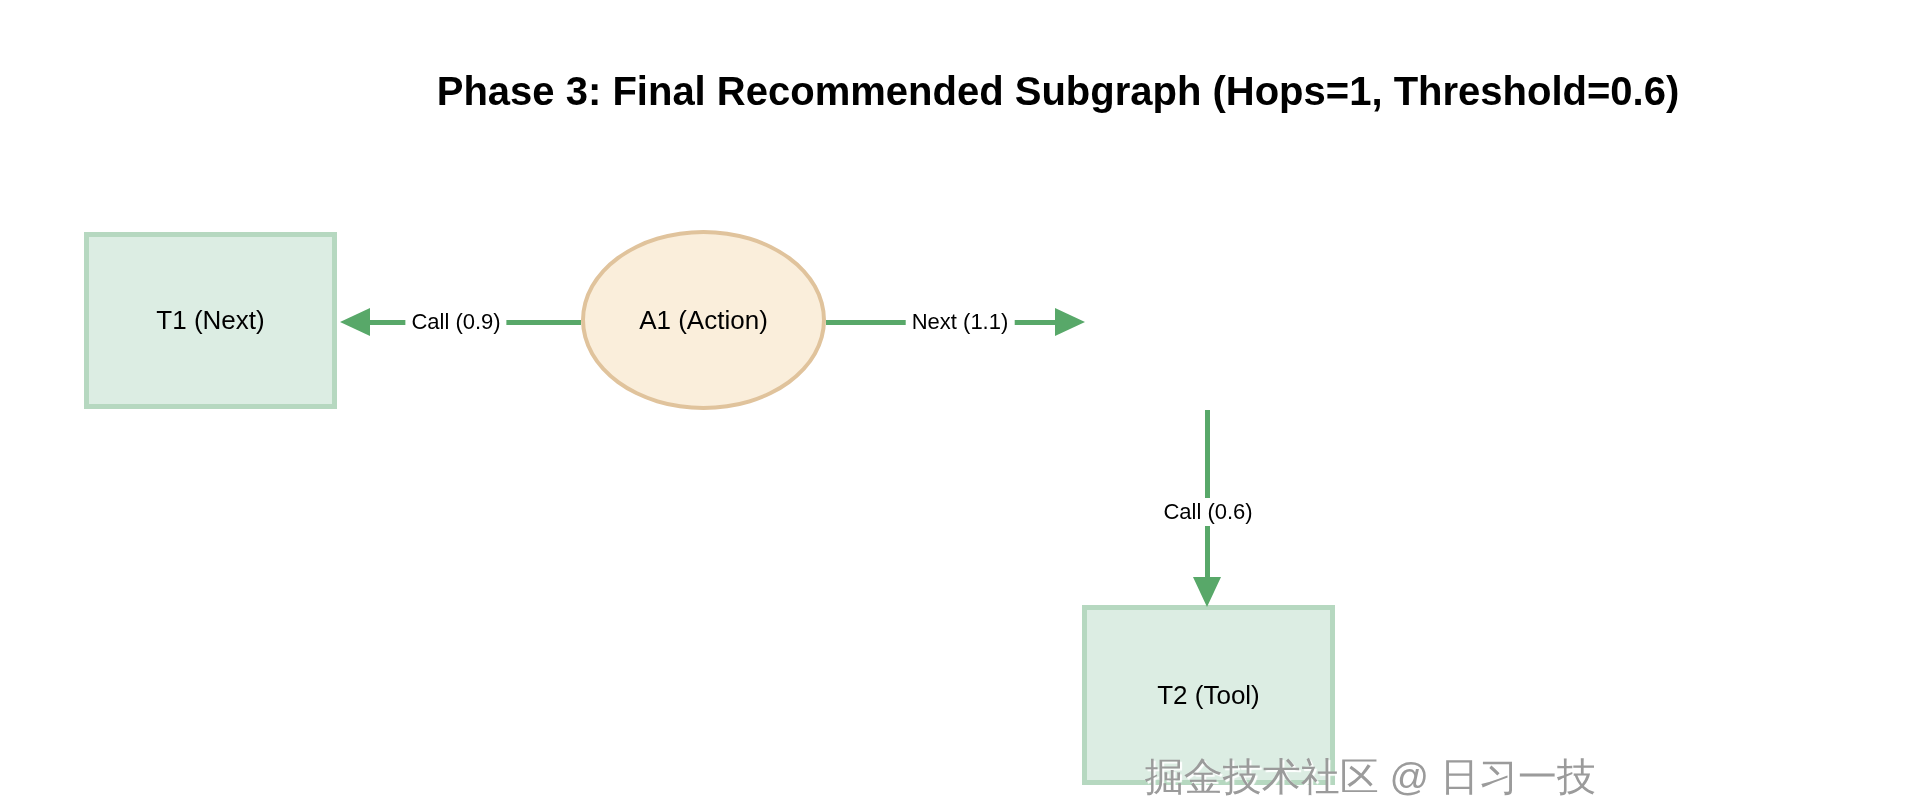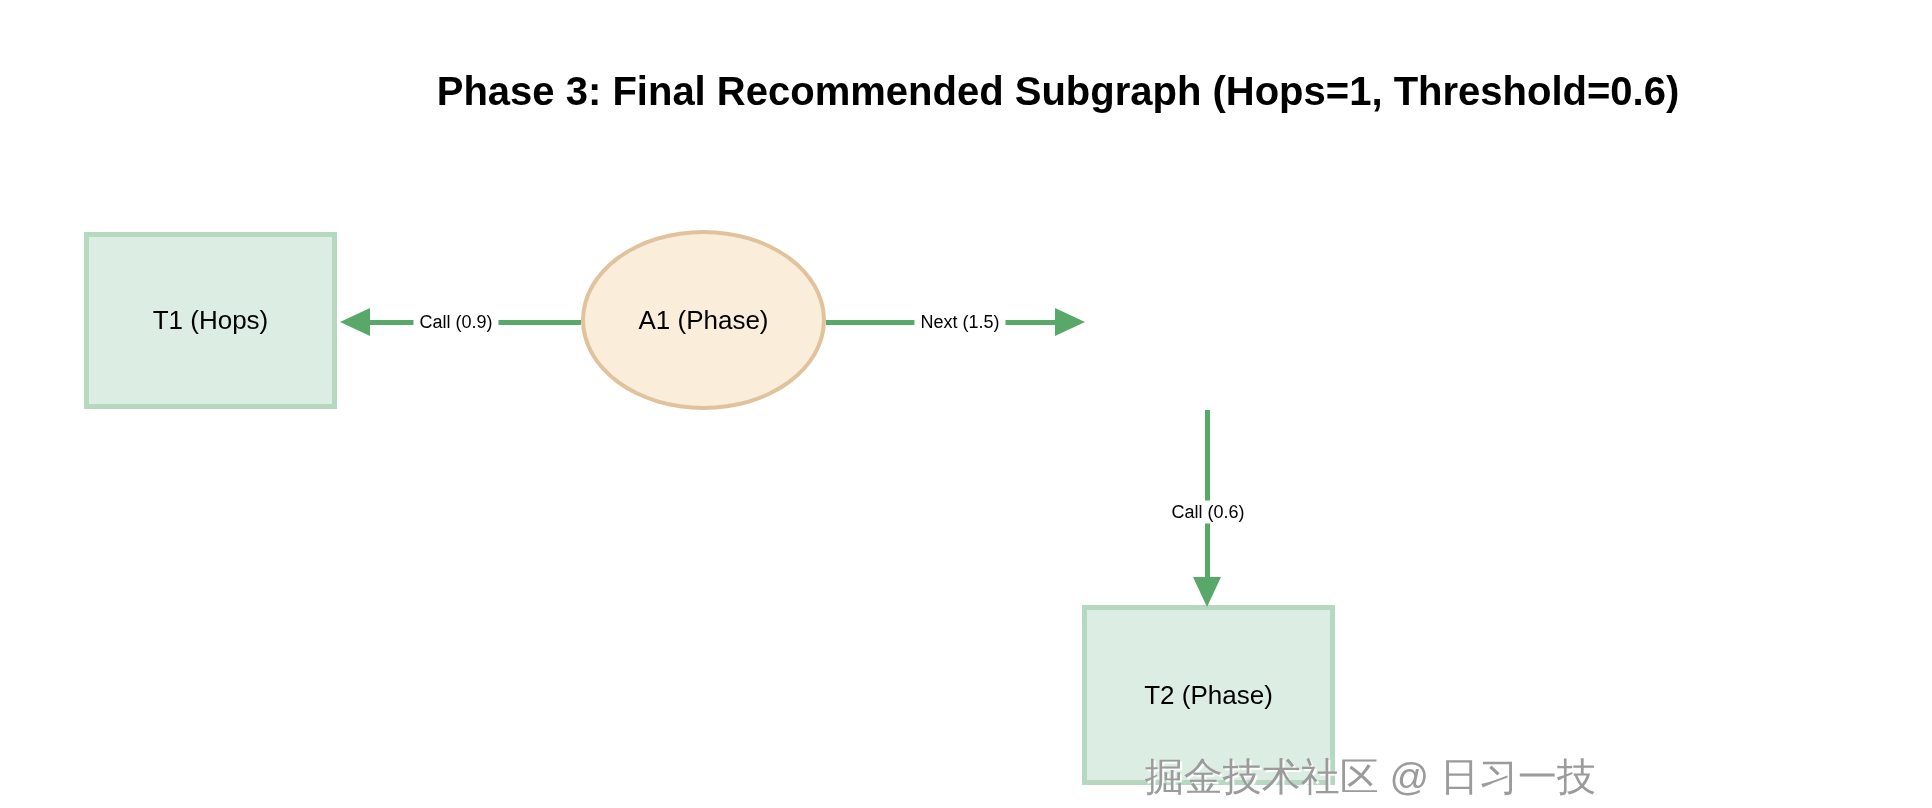--- a/index.html
+++ b/index.html
@@ -78,21 +78,21 @@
     border-left:14px solid transparent;
     border-right:14px solid transparent;
     border-top:30px solid var(--edge);
   }
 
   .edge-label{
     position:absolute;
     transform:translate(-50%,-50%);
     background:var(--background);
     padding:1px 6px;
-    font-size:18px;
+    font-size:22px;
     color:var(--text);
     white-space:nowrap;
     z-index:2;
   }
   .label-call09{left:456px;top:322px;}
   .label-next08{left:960px;top:322px;}
   .label-call07{left:1208px;top:512px;}
 
   .watermark{
     position:absolute;
@@ -104,39 +104,39 @@
   }
 </style>
 </head>
 <body>
 
 <div class="stage">
 
   <div class="diagram-title">Phase 3: Final Recommended Subgraph (Hops=1, Threshold=0.6)</div>
 
   <div class="node tool node-t1">
-    <span>T1 (Hops)</span>
+    <span>T1 (Next)</span>
   </div>
 
   <div class="node action node-a1">
-    <span>A1 (Phase)</span>
+    <span>A1 (Action)</span>
   </div>
 
 
   <div class="node tool node-t2">
-    <span>T2 (Phase)</span>
+    <span>T2 (Tool)</span>
   </div>
 
   <div class="edge-line h line-a1-t1"></div>
   <div class="arrowhead arrow-left"></div>
   <div class="edge-label label-call09">Call (0.9)</div>
 
   <div class="edge-line h line-a1-a2"></div>
   <div class="arrowhead arrow-right"></div>
-  <div class="edge-label label-next08">Next (1.5)</div>
+  <div class="edge-label label-next08">Next (1.1)</div>
 
   <div class="edge-line v line-a2-t2"></div>
   <div class="arrowhead arrow-down"></div>
   <div class="edge-label label-call07">Call (0.6)</div>
 
   <div class="watermark">掘金技术社区 @ 日习一技</div>
 
 </div>
 
 </body></html>

